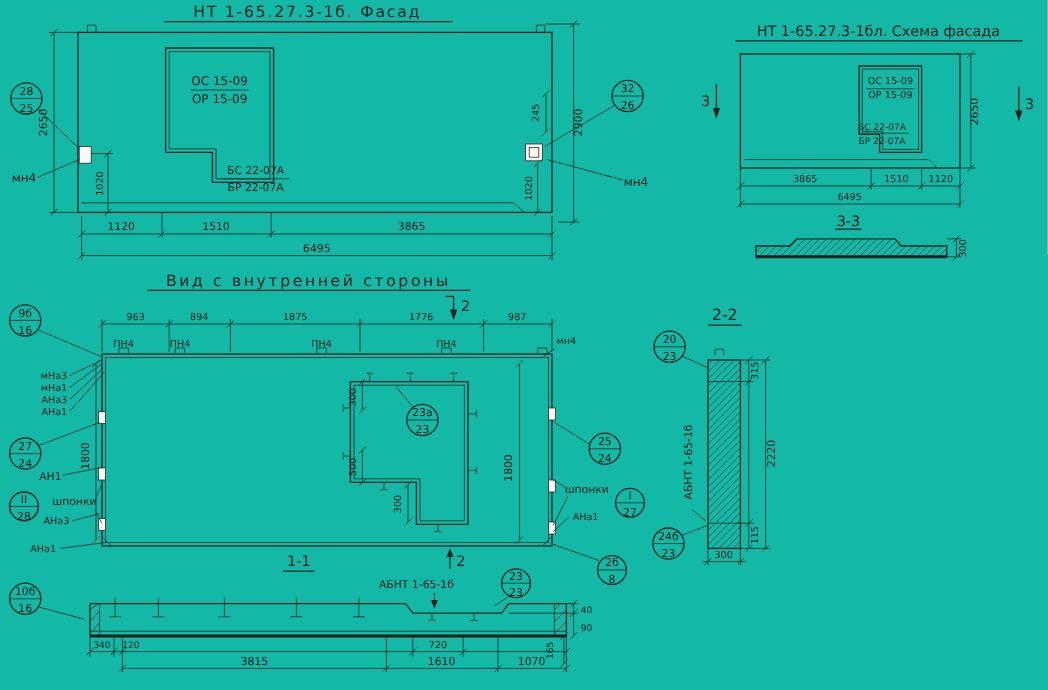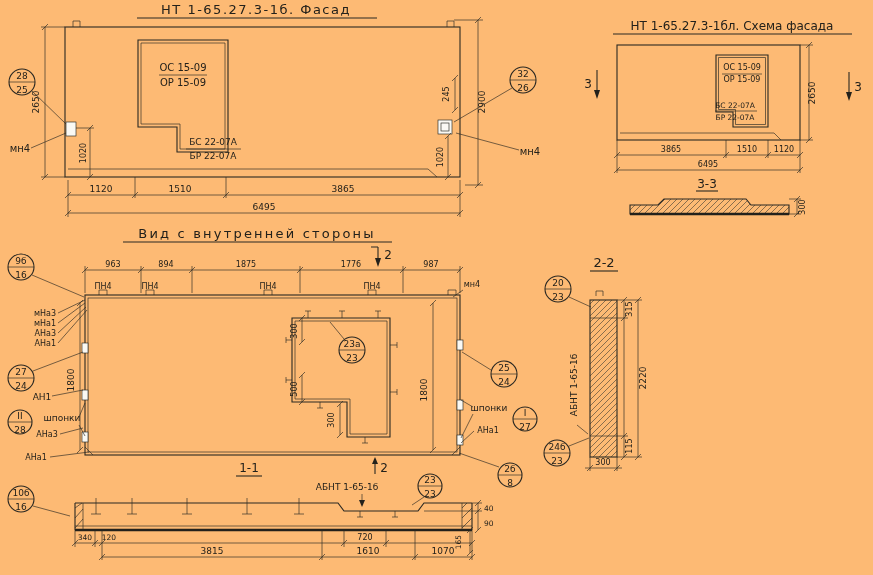--- a/index.html
+++ b/index.html
@@ -1,18 +1,18 @@
 <!DOCTYPE html>
 <html><head>
 <meta charset="utf-8">
 <style>
   *{box-sizing:border-box}
   html,body{margin:0;padding:0}
   body{background:#d8d7d2;font-family:"DejaVu Sans",sans-serif}
-  .sheet{width:873px;height:575px;background:#fdba74;position:relative;overflow:hidden}
+  .sheet{width:873px;height:575px;background:#14b8a6;position:relative;overflow:hidden}
   svg{display:block}
   svg text{fill:#23211b;font-family:"DejaVu Sans",sans-serif}
   .ln{stroke:#2a2822;stroke-width:1.1;fill:none}
   .lnt{stroke:#2a2822;stroke-width:.65;fill:none}
   .lnb{stroke:#23211b;stroke-width:2.4;fill:none}
   .lnh{stroke:#2a2822;stroke-width:1.1}
   .arw{fill:#23211b;stroke:none}
   .mask{fill:#faf9f4}
   .mid{text-anchor:middle}
   .end{text-anchor:end}

